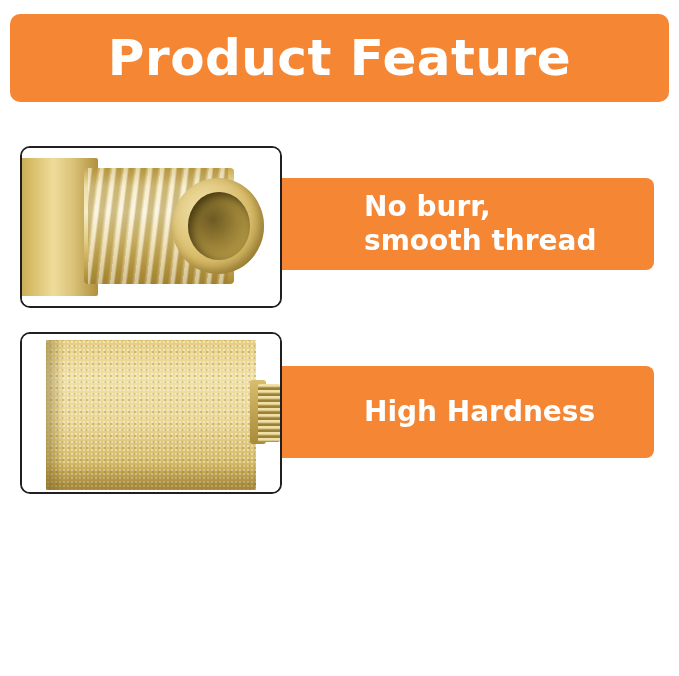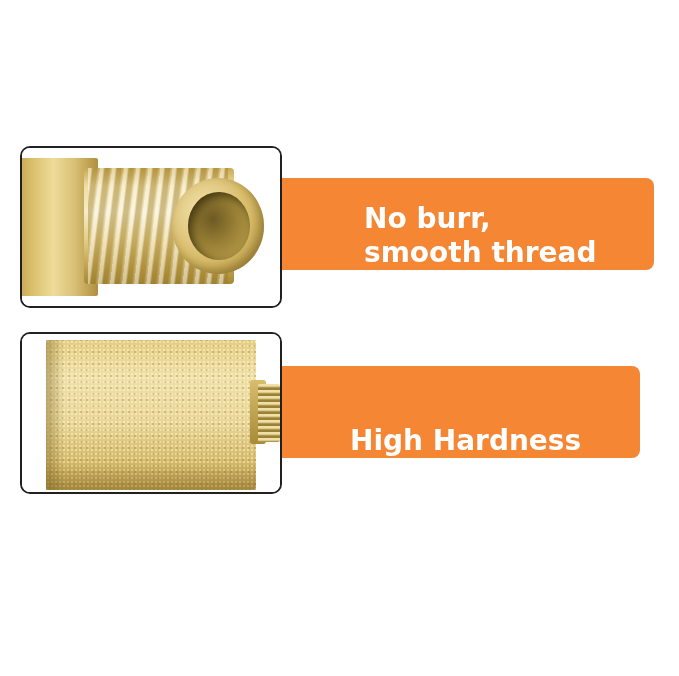--- a/index.html
+++ b/index.html
@@ -54,33 +54,33 @@
   .row-1 { top: 138px; height: 164px; }
   .row-2 { top: 328px; height: 164px; }
   .row-3 { top: 512px; height: 160px; }
 
   
   .label-bar {
     position: absolute;
     background: #f58634;
     border-radius: 8px;
     display: flex;
-    align-items: flex-end;
+    align-items: center;
     box-sizing: border-box;
     padding-left: 106px;
   }
   .label-bar-1 {
     left: 258px;
     top: 40px;
     width: 396px;
     height: 92px;
     border-radius: 8px;
   }
   .label-bar-2 {
-    left: 244px;
+    left: 258px;
     top: 38px;
     width: 396px;
     height: 92px;
   }
   .label-bar-3 {
     left: 258px;
     top: 34px;
     width: 396px;
     height: 94px;
   }
@@ -302,20 +302,23 @@
     width: 54px;
     height: 142px;
     background: linear-gradient(90deg,#d9be6e 0%, #eddda0 40%, #c9ad59 100%);
   }
 </style>
 </head>
 <body>
 
 <div class="page">
 
+  <div class="header-banner">
+    <div class="header-title">Product Feature</div>
+  </div>
 
   <div class="feature-row row-1">
     <div class="label-bar label-bar-1">
       <div class="label-text">No burr,
 smooth thread</div>
     </div>
     <div class="photo-card photo-1">
       <div class="photo-inner">
         <div class="p1-body"></div>
         <div class="p1-shaft"></div>

